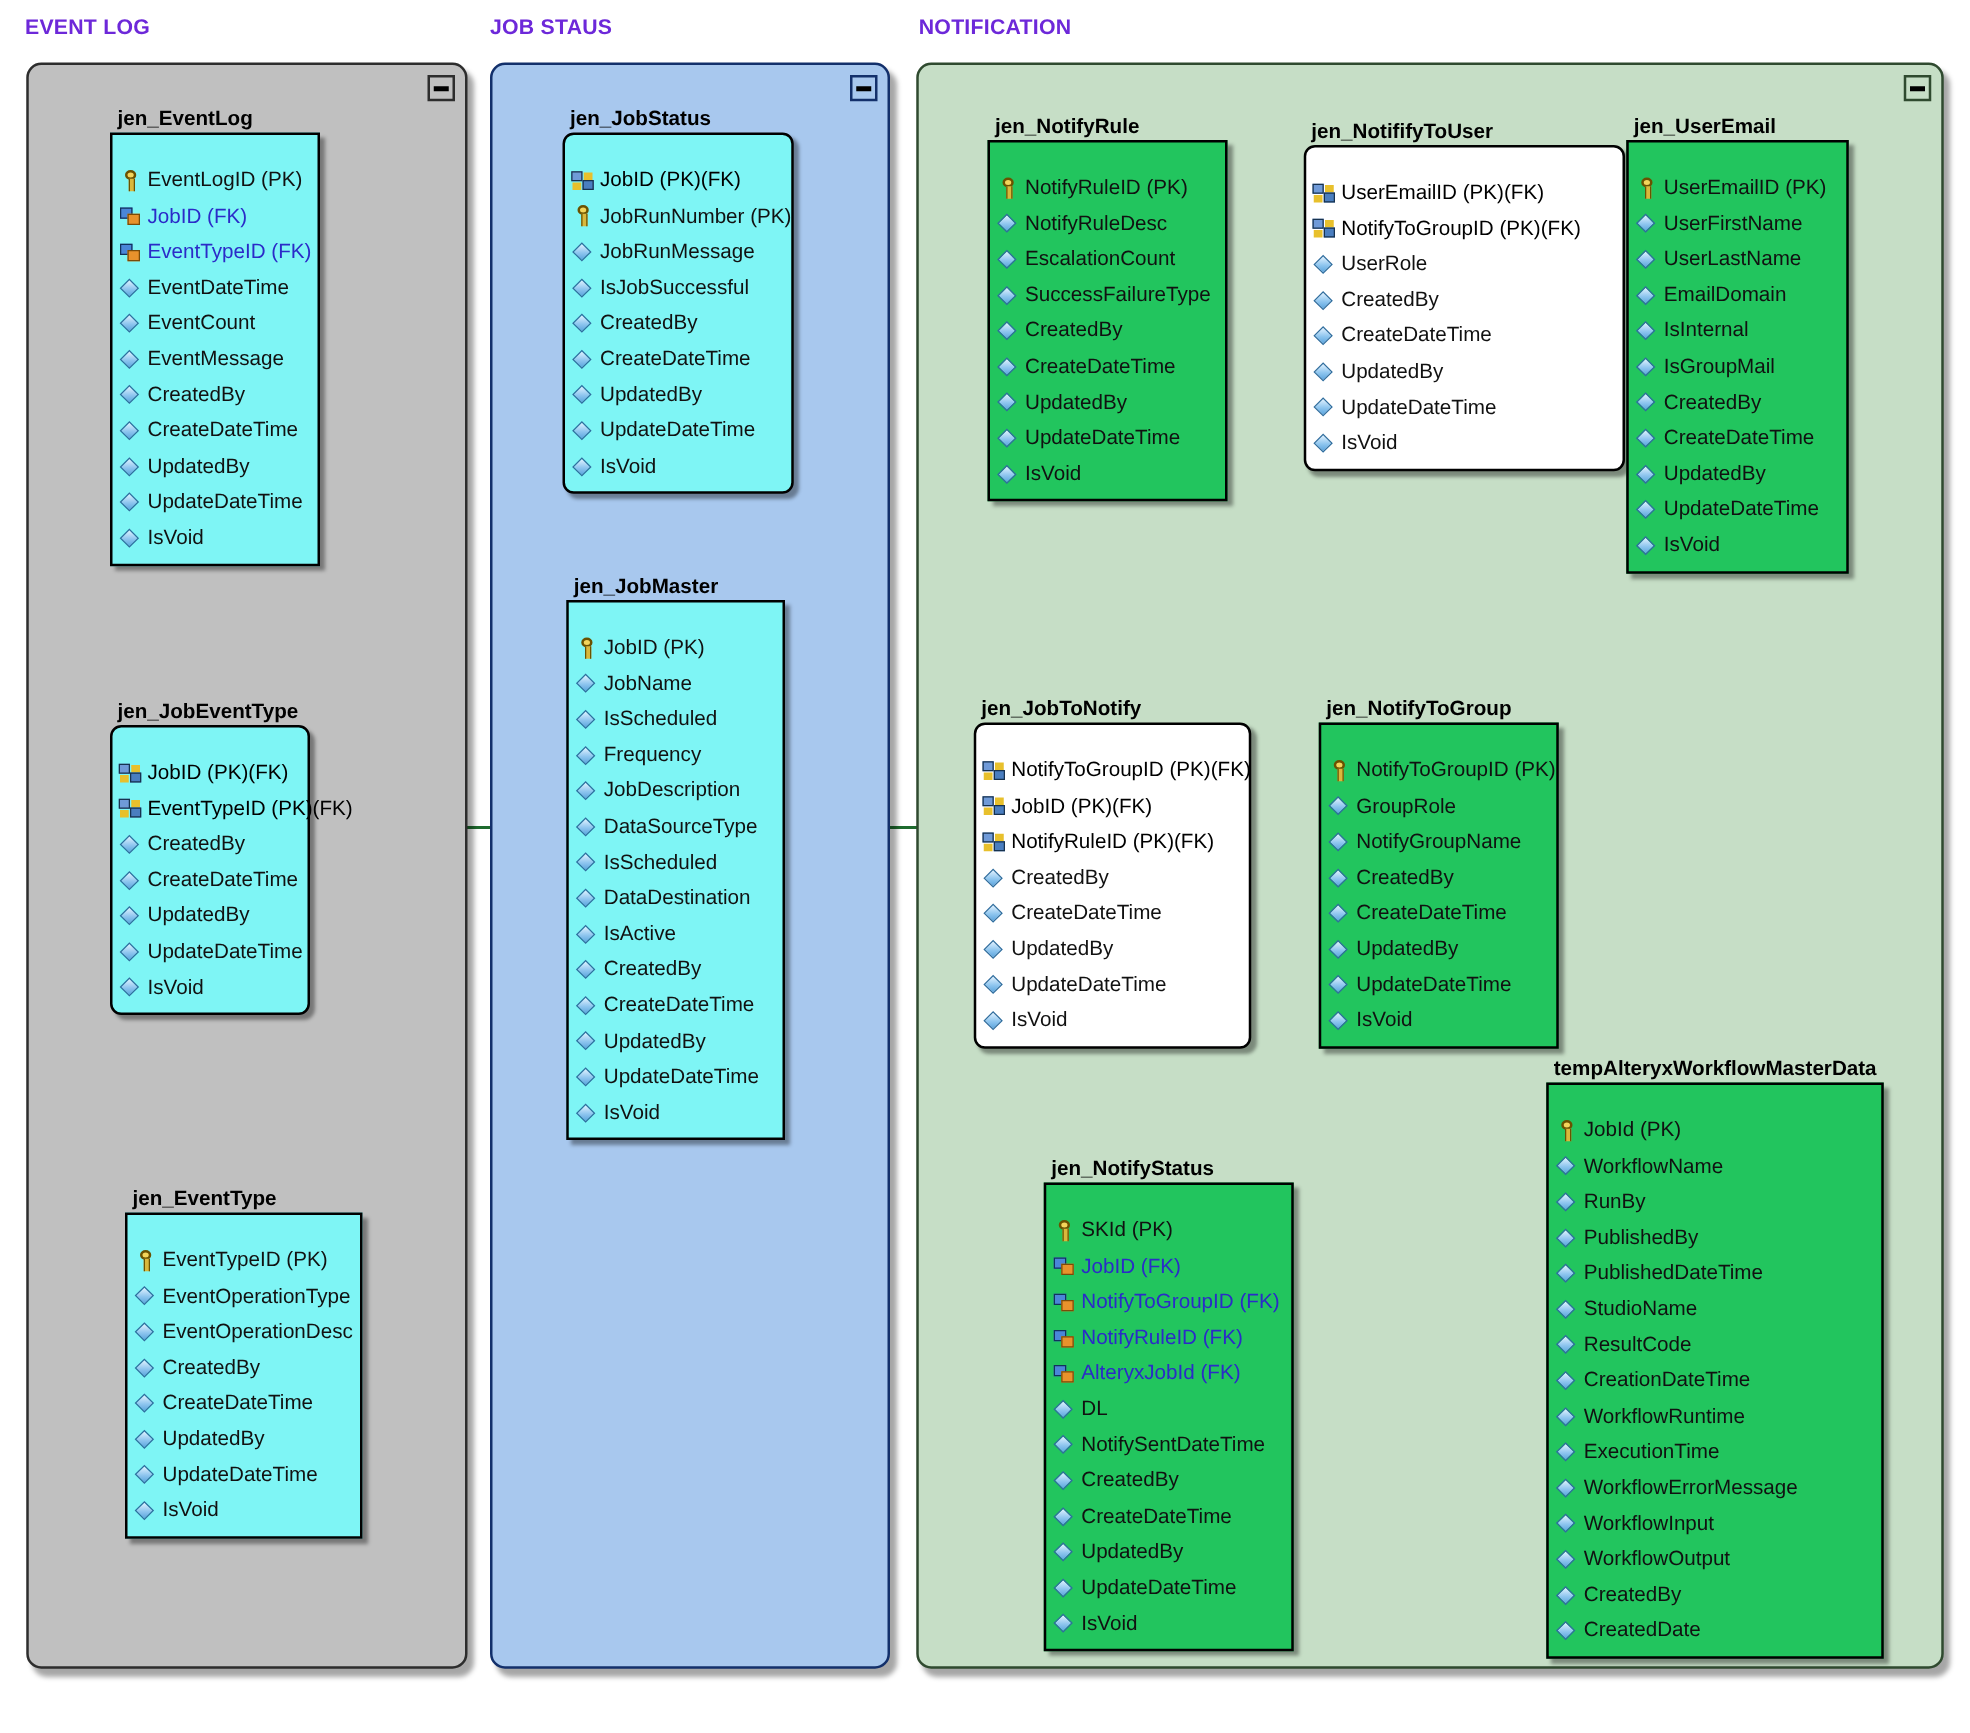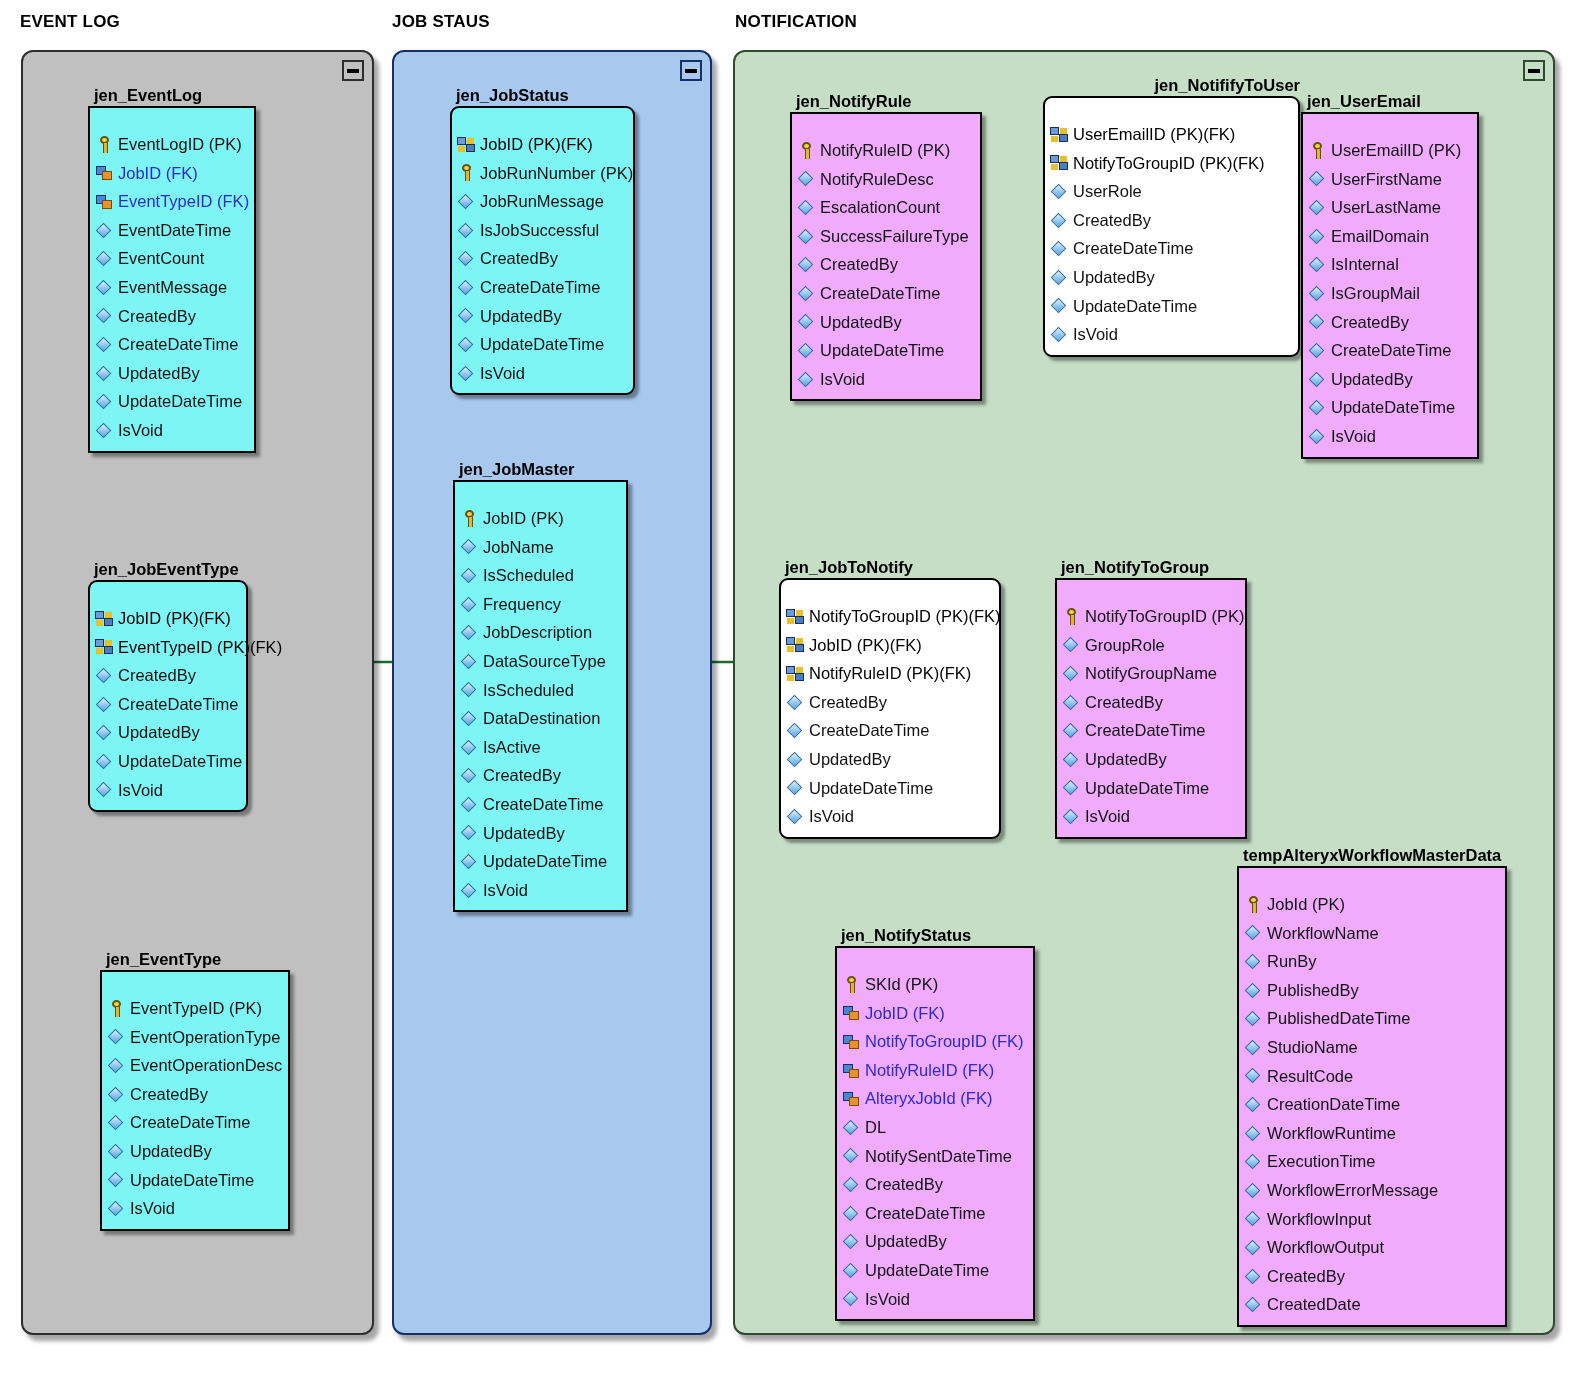--- a/index.html
+++ b/index.html
@@ -4,41 +4,41 @@
 <style>
   html,body{margin:0;padding:0;background:#fff;}
   body{width:1576px;height:1386px;position:relative;
        font-family:"Liberation Sans","DejaVu Sans",sans-serif;
        -webkit-font-smoothing:antialiased;}
   #canvas{position:absolute;left:0;top:0;width:1576px;height:1386px;overflow:hidden;}
 
   
   .group{position:absolute;border:2px solid #3a3a3a;border-radius:12px;
          box-shadow:5px 6px 4px rgba(0,0,0,.35);box-sizing:border-box;}
-  .group-label{position:absolute;font-weight:bold;font-size:17px;color:#000000;
+  .group-label{position:absolute;font-weight:bold;font-size:17px;color:#6d28d9;
                letter-spacing:.2px;white-space:nowrap;}
   .collapse-btn{position:absolute;width:22px;height:21px;box-sizing:border-box;
                 border:2px solid #33412f;background:transparent;
                 display:flex;align-items:center;justify-content:center;}
   .collapse-btn i{display:block;width:12px;height:4px;background:#000;}
   .g-eventlog  .collapse-btn{border-color:#2d2d2d;}
   .g-jobstatus .collapse-btn{border-color:#13306b;}
   .g-notif     .collapse-btn{border-color:#2f4a2f;}
 
   
   .entity{position:absolute;}
   .entity .title{font-weight:bold;font-size:16.5px;color:#000;
                  margin:0 0 1px 6px;white-space:nowrap;line-height:19px;}
   .entity .box{border:2px solid #000;box-sizing:border-box;
                box-shadow:4px 4px 3px rgba(0,0,0,.38);
                padding:22px 6px 6px 5px;}
   .entity.cyan  .box{background:#7ef5f5;border-radius:9px;}
   .entity.cyanSq .box{background:#7ef5f5;border-radius:0;}
   .entity.white .box{background:#ffffff;border-radius:9px;}
-  .entity.whiteSq .box{background:#f0abfc;border-radius:0;}
+  .entity.whiteSq .box{background:#22c55e;border-radius:0;}
 
   .attr{display:flex;align-items:center;height:28.6px;font-size:16.5px;
         color:#111;white-space:nowrap;line-height:28.6px;}
   .attr .ico{flex:0 0 auto;width:19px;height:19px;margin-right:4px;
              position:relative;display:inline-block;}
   .attr .lbl{display:inline-block;}
   .attr.fk  .lbl{color:#2b2bc8;}
   .attr.pkfk .lbl{color:#000000;}
 
   
@@ -422,21 +422,21 @@
           <span class="ico dia"></span>
           <span class="lbl">UpdateDateTime</span>
         </div>
         <div class="attr ">
           <span class="ico dia"></span>
           <span class="lbl">IsVoid</span>
         </div>
       </div>
   </div>
 
-  <div class="entity white" style="left:1043px;top:76px;width:257px;text-align:right;">
+  <div class="entity white" style="left:1043px;top:96px;width:257px;">
     <div class="title">jen_NotififyToUser</div>
     <div class="box">
         <div class="attr pkfk">
           <span class="ico pkfkico"></span>
           <span class="lbl">UserEmailID (PK)(FK)</span>
         </div>
         <div class="attr pkfk">
           <span class="ico pkfkico"></span>
           <span class="lbl">NotifyToGroupID (PK)(FK)</span>
         </div>

